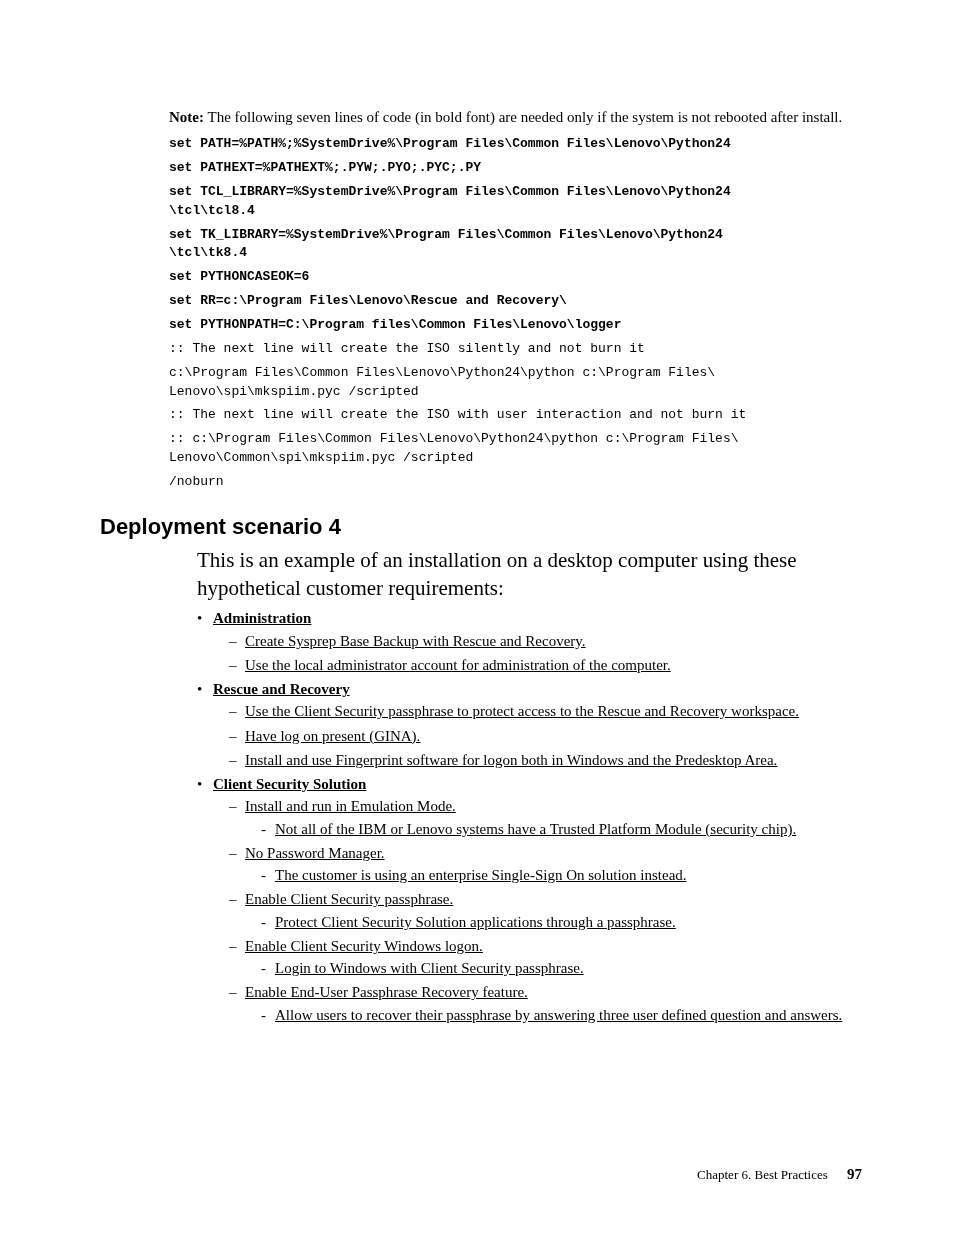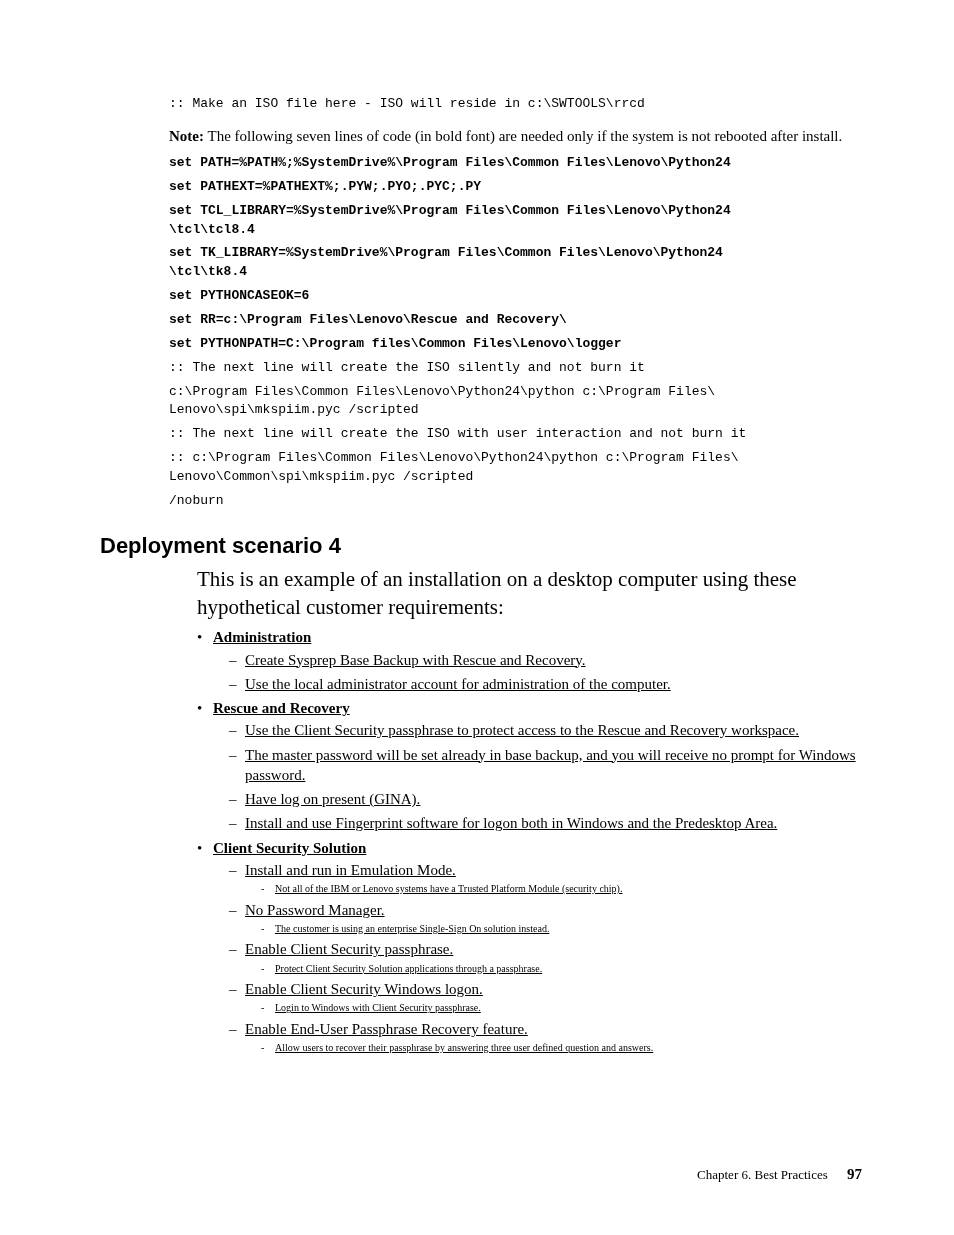--- a/index.html
+++ b/index.html
@@ -94,21 +94,21 @@
   }
   ul.lvl3 {
     list-style: none;
     margin: 2px 0 2px 16px;
     padding: 0;
   }
   ul.lvl3 > li {
     position: relative;
     padding-left: 14px;
     margin-bottom: 4px;
-    font-size: 10px;
+    font-size: 15px;
     line-height: 1.35;
   }
   ul.lvl3 > li::before {
     content: "-";
     position: absolute;
     left: 0;
     top: 0;
   }
   .footer {
     position: absolute;
@@ -121,21 +121,20 @@
     font-weight: bold;
     font-size: 15px;
     margin-left: 16px;
   }
 </style>
 </head>
 <body>
 
 <div class="page">
 
-  <div class="code-text code-block">:: Make an ISO file here - ISO will reside in c:\SWTOOLS\rrcd</div>
 
   <div class="note-para">
     <span class="note-label">Note:</span><span> The following seven lines of code (in bold font) are needed only if the system is not rebooted after install.</span>
   </div>
 
   <div class="code-text code-block code-bold">set PATH=%PATH%;%SystemDrive%\Program Files\Common Files\Lenovo\Python24</div>
   <div class="code-text code-block code-bold">set PATHEXT=%PATHEXT%;.PYW;.PYO;.PYC;.PY</div>
   <div class="code-text code-block code-bold">set TCL_LIBRARY=%SystemDrive%\Program Files\Common Files\Lenovo\Python24
 \tcl\tcl8.4</div>
   <div class="code-text code-block code-bold">set TK_LIBRARY=%SystemDrive%\Program Files\Common Files\Lenovo\Python24
@@ -160,21 +159,20 @@
       <span class="item-label">Administration</span>
       <ul class="lvl2">
         <li>Create Sysprep Base Backup with Rescue and Recovery.</li>
         <li>Use the local administrator account for administration of the computer.</li>
       </ul>
     </li>
     <li>
       <span class="item-label">Rescue and Recovery</span>
       <ul class="lvl2">
         <li>Use the Client Security passphrase to protect access to the Rescue and Recovery workspace.</li>
-        <li>The master password will be set already in base backup, and you will receive no prompt for Windows password.</li>
         <li>Have log on present (GINA).</li>
         <li>Install and use Fingerprint software for logon both in Windows and the Predesktop Area.</li>
       </ul>
     </li>
     <li>
       <span class="item-label"> Client Security Solution</span>
       <ul class="lvl2">
         <li>
           <span>Install and run in Emulation Mode.</span>
           <ul class="lvl3">

